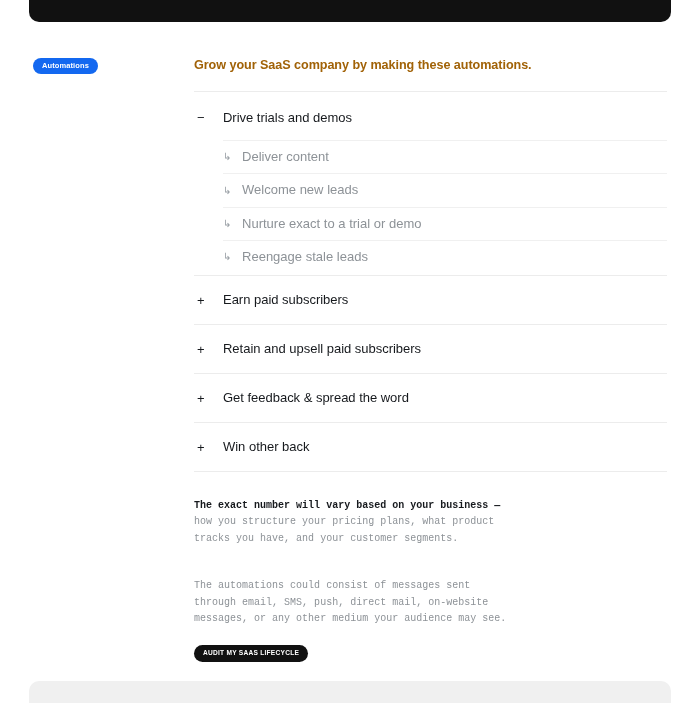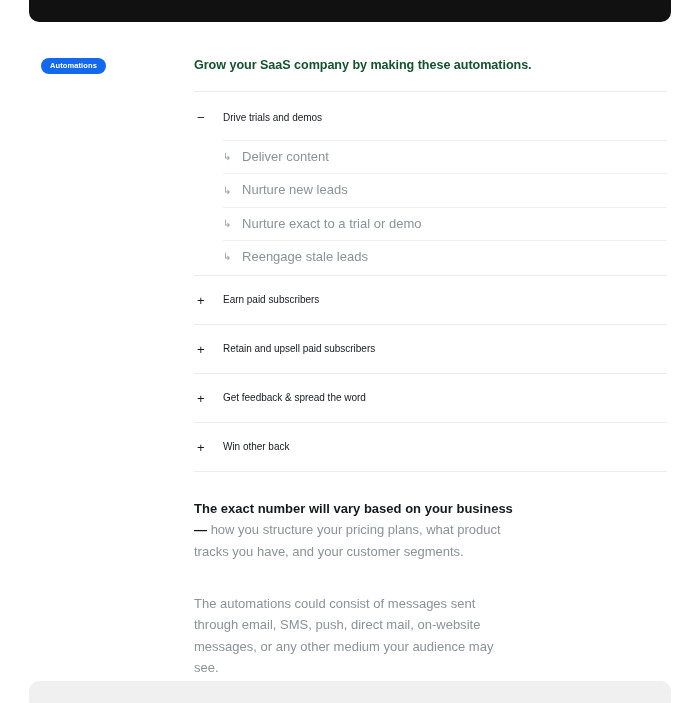--- a/index.html
+++ b/index.html
@@ -58,34 +58,33 @@
     display: inline-block;
     background: #1368f0;
     color: #ffffff;
     font-size: 7.5px;
     font-weight: bold;
     letter-spacing: 0.1px;
     line-height: 1;
     padding: 4.5px 9px 4.5px 9px;
     border-radius: 999px;
     white-space: nowrap;
-    margin-left: 8px;
   }
 
   
   .content {
     flex: 1 1 auto;
     min-width: 0;
     padding-top: 2px;
   }
 
   .lede {
     font-size: 12.6px;
     font-weight: 700;
-    color: #14532d;
+    color: #a16207;
     line-height: 1.45;
     letter-spacing: -0.05px;
     padding-bottom: 17px;
   }
 
   
   .accordion { width: 100%; }
 
   .acc-item {
     border-top: 1px solid #ececec;
@@ -105,21 +104,21 @@
     width: 29px;
     font-size: 13px;
     line-height: 1;
     color: #16191d;
     font-weight: 400;
     text-align: left;
     padding-left: 3px;
   }
 
   .acc-title {
-    font-size: 10px;
+    font-size: 13px;
     font-weight: 400;
     color: #16191d;
     line-height: 1.4;
     letter-spacing: -0.02px;
   }
 
   
   .acc-panel {
     padding-left: 29px;
   }
@@ -152,25 +151,26 @@
   .acc-item.expanded .acc-head { padding-bottom: 11px; }
   .acc-panel .sub-row:last-child { padding-bottom: 9px; }
 
   
   .acc-end { border-top: 1px solid #ececec; height: 0; }
 
   
   .notes { padding-top: 26px; }
 
   .note {
-    font-size: 13px;
+    font-size: 10px;
     line-height: 1.64;
     color: #8d9297;
     letter-spacing: 0.005px;
     max-width: 320px;
+    font-family: Liberation Mono, monospace;
   }
 
   .note + .note { margin-top: 31px; }
 
   .note b {
     color: #16191d;
     font-weight: 700;
   }
 
   
@@ -224,21 +224,21 @@
               <span class="acc-sign">−</span>
               <span class="acc-title">Drive trials and demos</span>
             </div>
             <div class="acc-panel">
               <div class="sub-row">
                 <span class="sub-arrow">↳</span>
                 <span class="sub-label">Deliver content</span>
               </div>
               <div class="sub-row">
                 <span class="sub-arrow">↳</span>
-                <span class="sub-label">Nurture new leads</span>
+                <span class="sub-label">Welcome new leads</span>
               </div>
               <div class="sub-row">
                 <span class="sub-arrow">↳</span>
                 <span class="sub-label">Nurture exact to a trial or demo</span>
               </div>
               <div class="sub-row">
                 <span class="sub-arrow">↳</span>
                 <span class="sub-label">Reengage stale leads</span>
               </div>
             </div>

